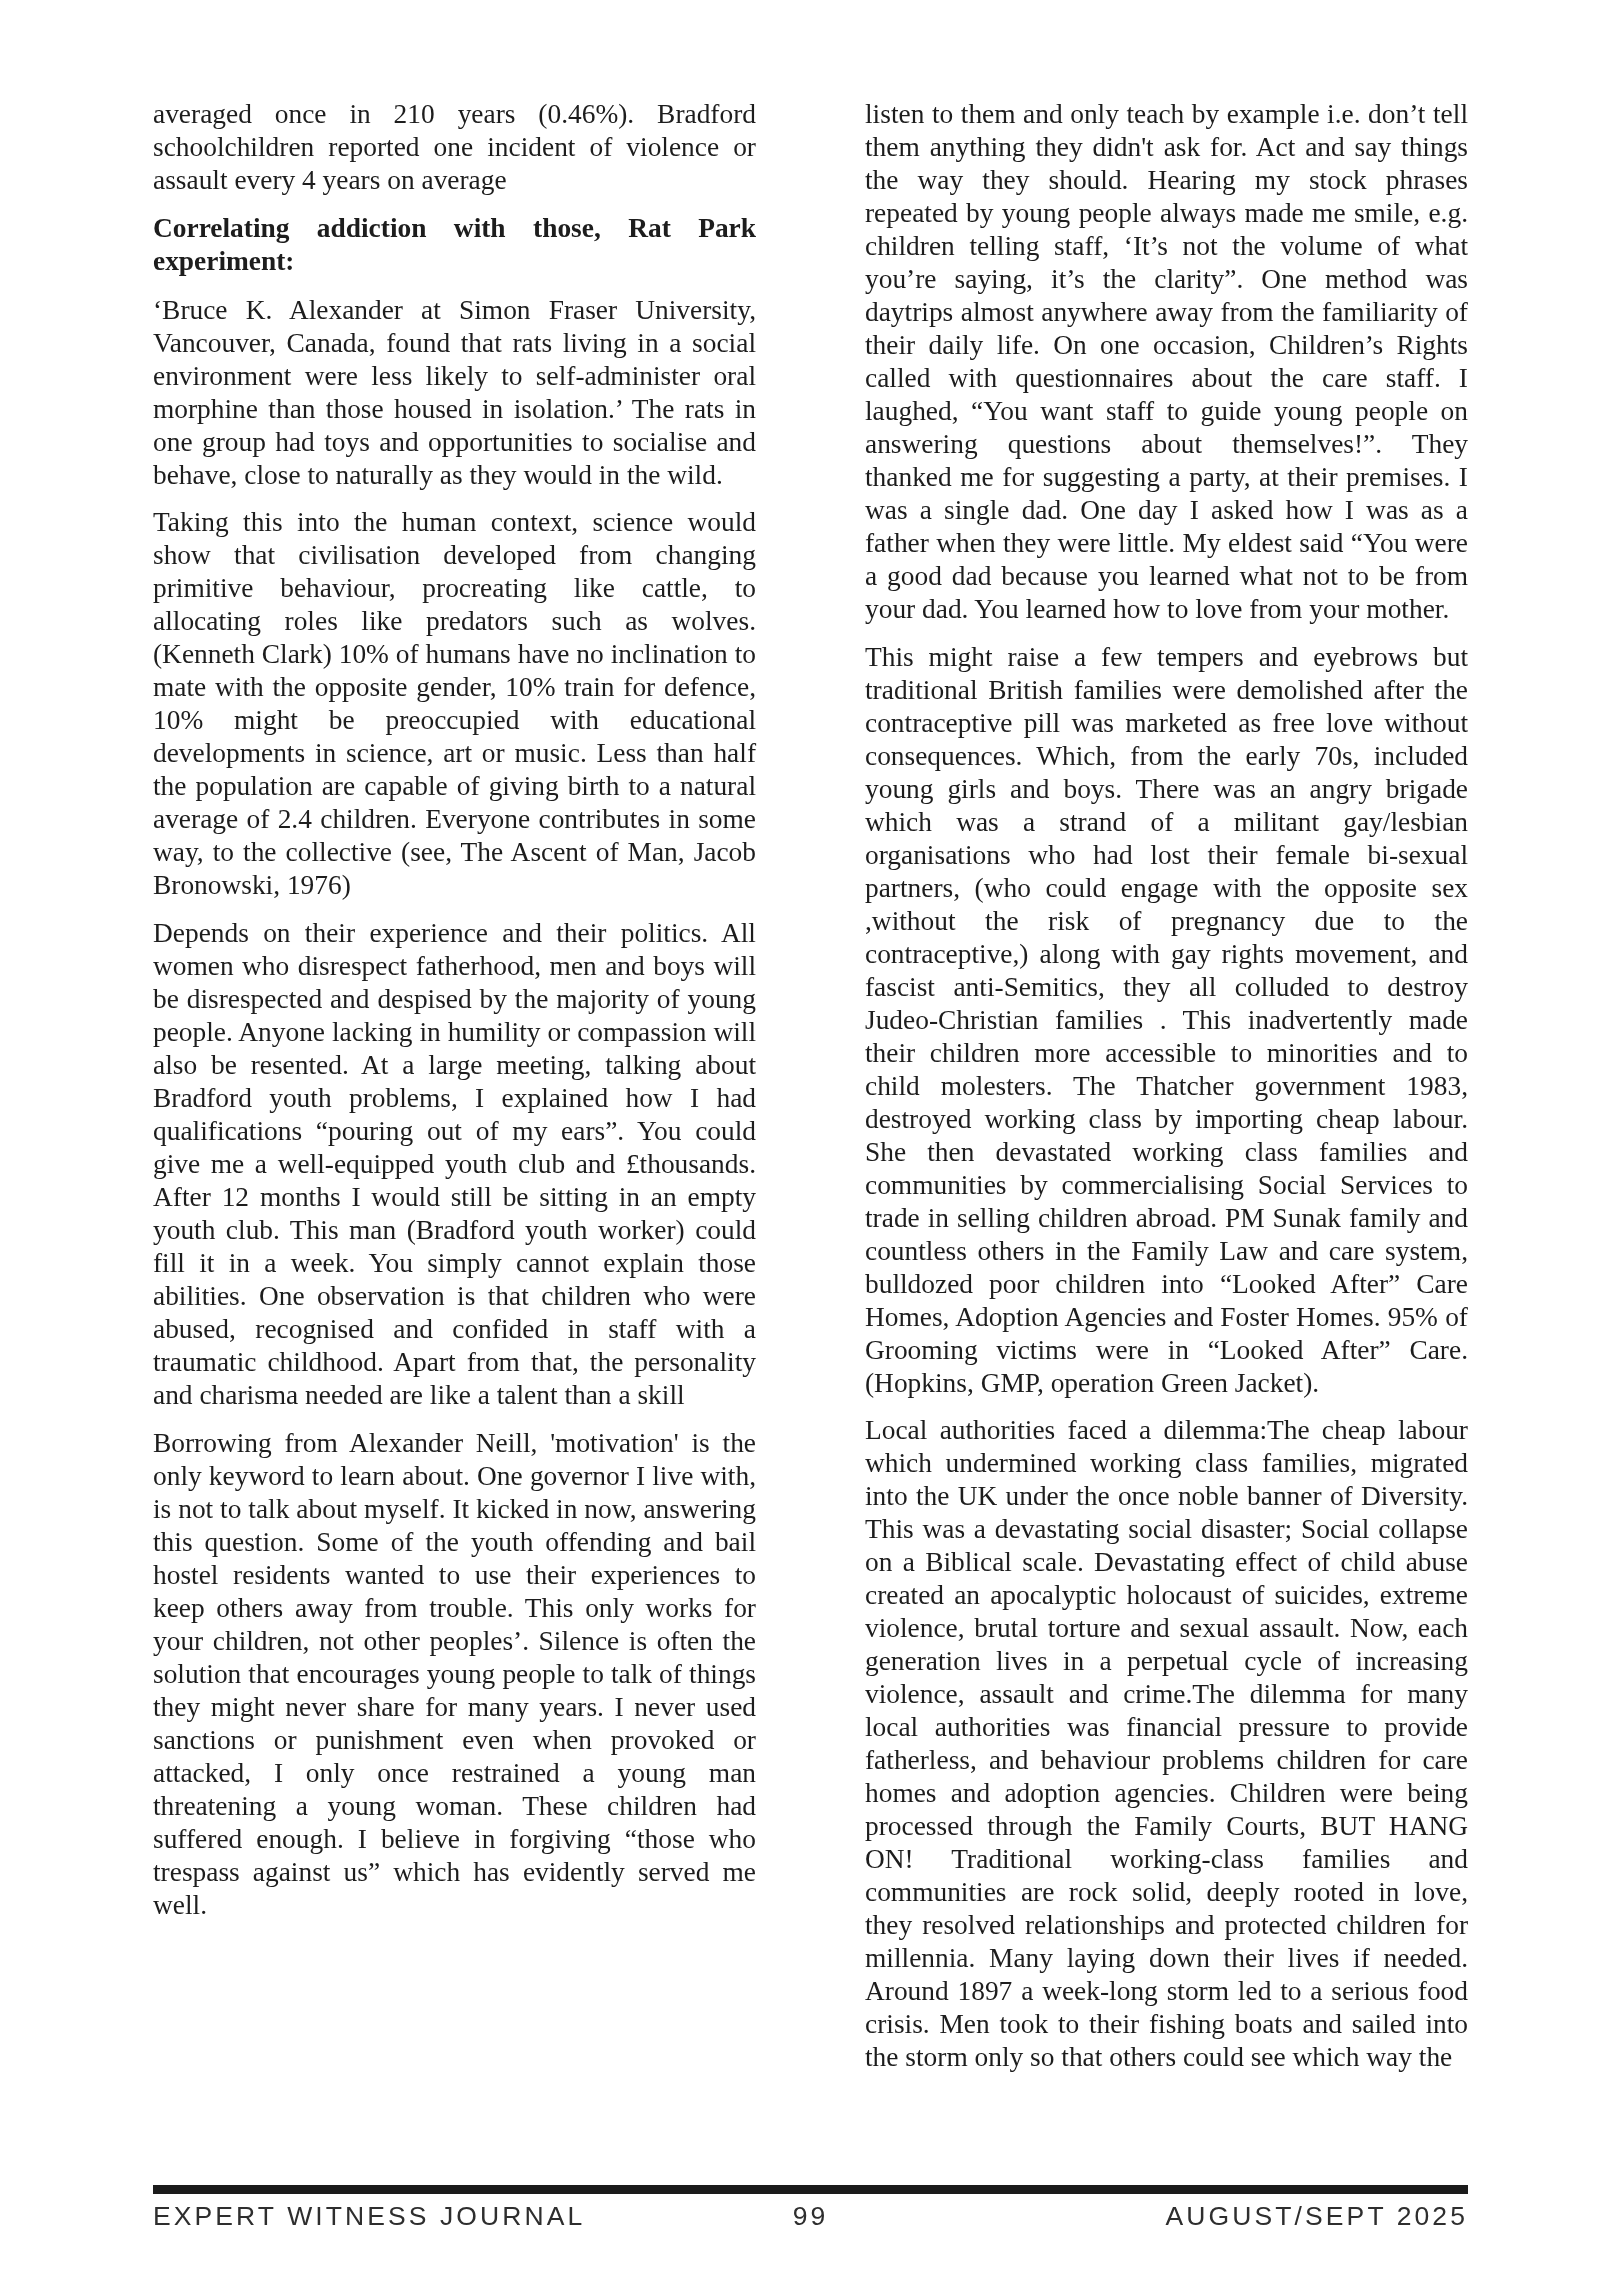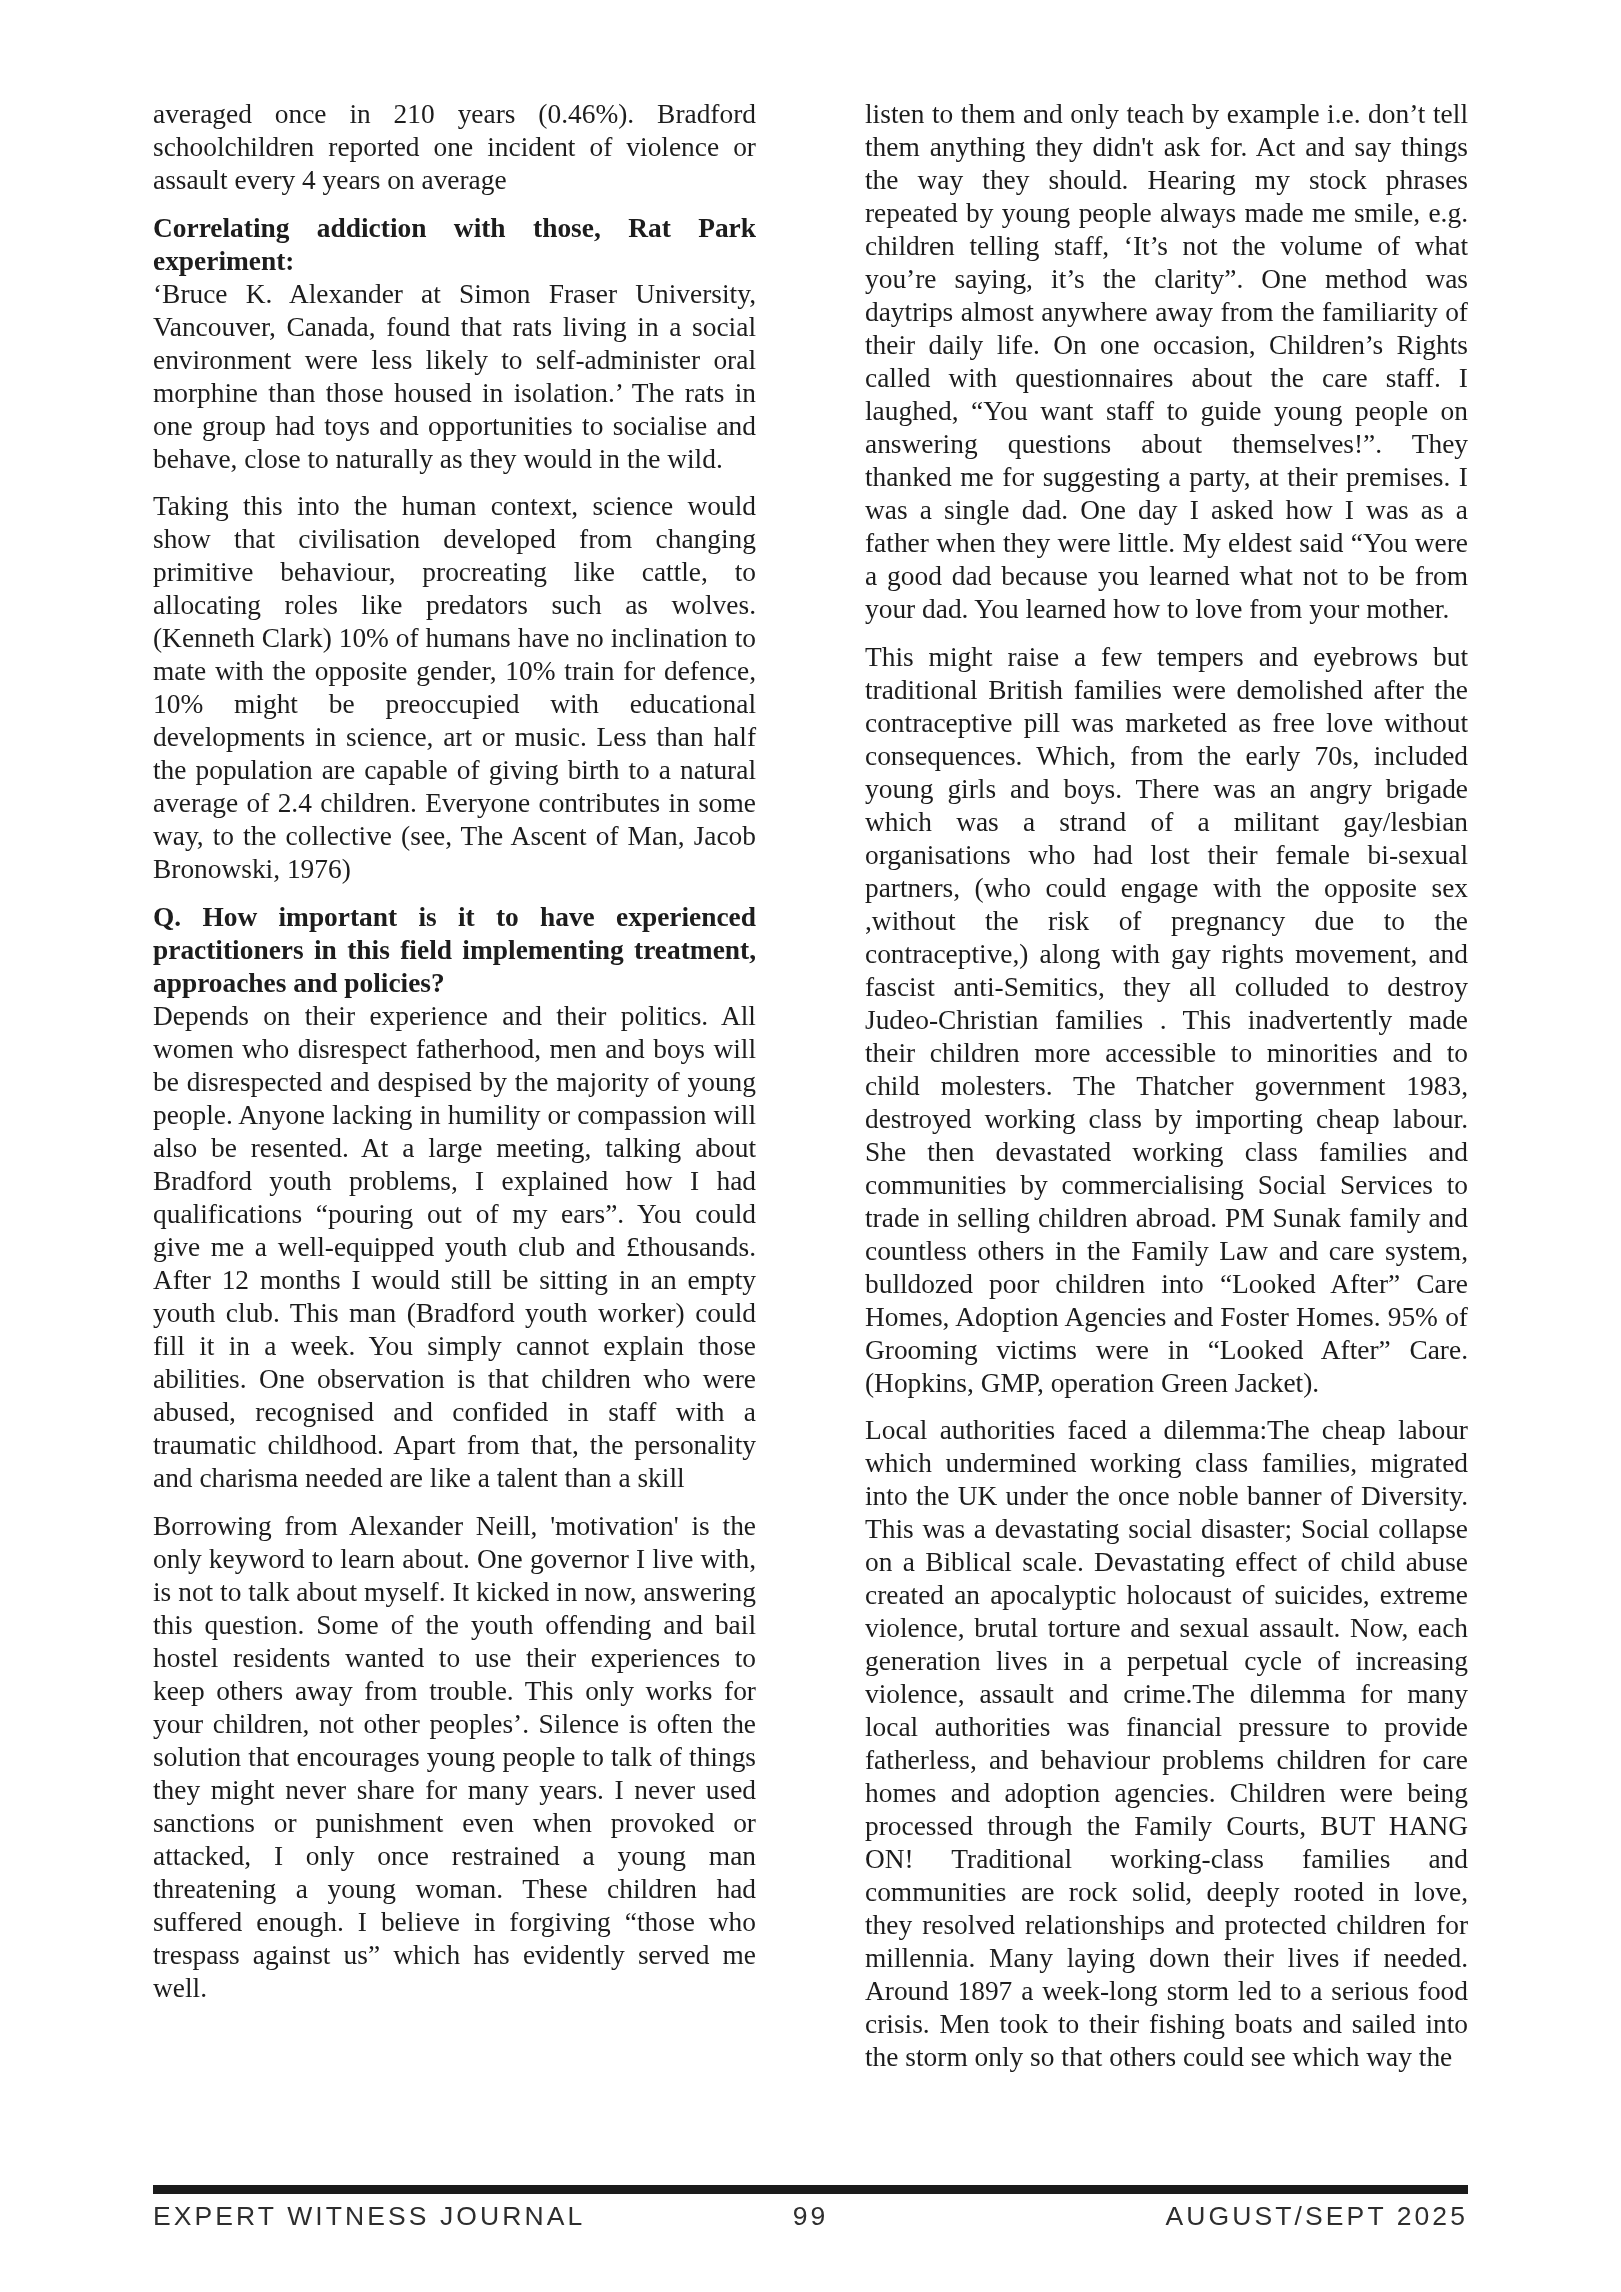--- a/index.html
+++ b/index.html
@@ -28,21 +28,21 @@
     text-align: justify;
   }
   .column p, .column h2 {
     margin: 14.7px 0 0 0;
     padding: 0;
     font-size: inherit;
     line-height: inherit;
   }
   .column > :first-child { margin-top: 0; }
   .column h2 { font-weight: 700; }
-  .column h2 + p { margin-top: 0; }
+  .column h2 + p { margin-top: 16px; }
   .footer-rule {
     position: absolute;
     left: 153px;
     top: 2185px;
     width: 1315px;
     height: 8.8px;
     background: #1b1b1b;
   }
   .footer {
     position: absolute;
@@ -69,21 +69,20 @@
 
 <div class="page">
 
   <div class="columns">
 
     <div class="column">
       <p>averaged once in 210 years (0.46%). Bradford schoolchildren reported one incident of violence or assault every 4 years on average</p>
       <h2>Correlating addiction with those, Rat Park experiment:</h2>
       <p>‘Bruce K. Alexander at Simon Fraser University, Vancouver, Canada, found that rats living in a social environment were less likely to self-administer oral morphine than those housed in isolation.’ The rats in one group had toys and opportunities to socialise and behave, close to naturally as they would in the wild.</p>
       <p>Taking this into the human context, science would show that civilisation developed from changing primitive behaviour, procreating like cattle, to allocating roles like predators such as wolves.(Kenneth Clark) 10% of humans have no inclination to mate with the opposite gender, 10% train for defence, 10% might be preoccupied with educational developments in science, art or music. Less than half the population are capable of giving birth to a natural average of 2.4 children. Everyone contributes in some way, to the collective (see, The Ascent of Man, Jacob Bronowski, 1976)</p>
-      <h2>Q. How important is it to have experienced practitioners in this field implementing treatment, approaches and policies?</h2>
       <p>Depends on their experience and their politics. All women who disrespect fatherhood, men and boys will be disrespected and despised by the majority of young people. Anyone lacking in humility or compassion will also be resented. At a large meeting, talking about Bradford youth problems, I explained how I had qualifications “pouring out of my ears”. You could give me a well-equipped youth club and £thousands. After 12 months I would still be sitting in an empty youth club. This man (Bradford youth worker) could fill it in a week. You simply cannot explain those abilities. One observation is that children who were abused, recognised and confided in staff with a traumatic childhood. Apart from that, the personality and charisma needed are like a talent than a skill</p>
       <p>Borrowing from Alexander Neill, 'motivation' is the only keyword to learn about. One governor I live with, is not to talk about myself. It kicked in now, answering this question. Some of the youth offending and bail hostel residents wanted to use their experiences to keep others away from trouble. This only works for your children, not other peoples’. Silence is often the solution that encourages young people to talk of things they might never share for many years. I never used sanctions or punishment even when provoked or attacked, I only once restrained a young man threatening a young woman. These children had suffered enough. I believe in forgiving “those who trespass against us” which has evidently served me well.</p>
     </div>
 
     <div class="column">
       <p>listen to them and only teach by example i.e. don’t tell them anything they didn't ask for. Act and say things the way they should. Hearing my stock phrases repeated by young people always made me smile, e.g. children telling staff, ‘It’s not the volume of what you’re saying, it’s the clarity”. One method was daytrips almost anywhere away from the familiarity of their daily life. On one occasion, Children’s Rights called with questionnaires about the care staff. I laughed, “You want staff to guide young people on answering questions about themselves!”. They thanked me for suggesting a party, at their premises. I was a single dad. One day I asked how I was as a father when they were little. My eldest said “You were a good dad because you learned what not to be from your dad. You learned how to love from your mother.</p>
       <p>This might raise a few tempers and eyebrows but traditional British families were demolished after the contraceptive pill was marketed as free love without consequences. Which, from the early 70s, included young girls and boys. There was an angry brigade which was a strand of a militant gay/lesbian organisations who had lost their female bi-sexual partners, (who could engage with the opposite sex ,without the risk of pregnancy due to the contraceptive,)  along with gay rights movement, and fascist anti-Semitics, they all colluded to destroy Judeo-Christian families . This inadvertently made their children more accessible to minorities and to child molesters. The Thatcher government 1983, destroyed working class by importing cheap labour. She then devastated working class families and communities by commercialising Social Services to trade in selling children abroad. PM Sunak family and countless others in the Family Law and care system, bulldozed poor children into “Looked After” Care Homes, Adoption Agencies and Foster Homes. 95% of Grooming victims were in “Looked After” Care. (Hopkins, GMP, operation Green Jacket).</p>
       <p>Local authorities faced a dilemma:The cheap labour which undermined working class families, migrated into the UK under the once noble banner of Diversity. This was a devastating social disaster; Social collapse on a Biblical scale. Devastating effect of child abuse created an apocalyptic holocaust of suicides, extreme violence, brutal torture and sexual assault. Now, each generation lives in a perpetual cycle of increasing violence, assault and crime.The dilemma for many local authorities was financial pressure to provide fatherless, and behaviour problems children for care homes and adoption agencies. Children were being processed through the Family Courts, BUT HANG ON! Traditional working-class families and communities are rock solid, deeply rooted in love, they resolved relationships and protected children for millennia. Many laying down their lives if needed. Around 1897 a week-long storm led to a serious food crisis. Men took to their fishing boats and sailed into the storm only so that others could see which way the</p>
     </div>
 

